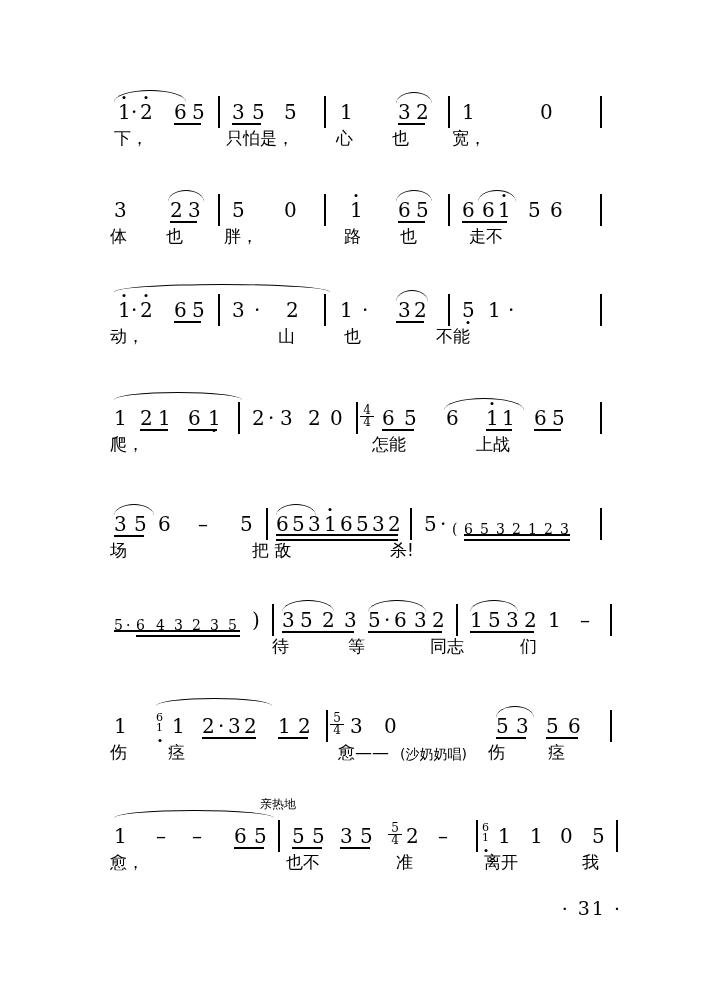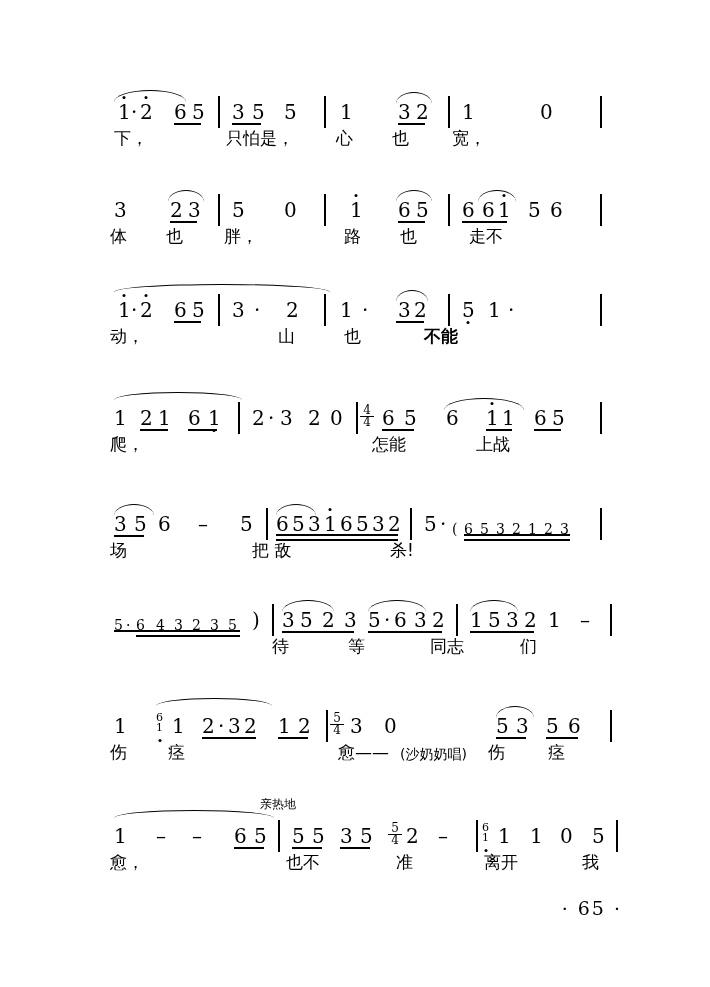--- a/index.html
+++ b/index.html
@@ -237,21 +237,21 @@
       <div class="bar" style="left:348px;"></div>
       <span class="n dotdn" style="left:362px;">5</span>
       <span class="n" style="left:388px;">1</span>
       <span class="n" style="left:408px;">·</span>
       <div class="bar" style="left:500px;"></div>
     </div>
     <div class="lyr-row">
       <span class="lyr" style="left:10px;">动，</span>
       <span class="lyr" style="left:178px;">山</span>
       <span class="lyr" style="left:244px;">也</span>
-      <span class="lyr" style="left:324px;font-weight:bold;">不能</span>
+      <span class="lyr" style="left:336px;">不能</span>
     </div>
   </div>
 
   <div class="system" style="top:384px;">
     <div class="notes-row">
       <div class="slur flat" style="left:14px; top:-10px; width:128px;"></div>
       <span class="n" style="left:14px;">1</span>
       <span class="n" style="left:40px;">2</span>
       <span class="n" style="left:58px;">1</span>
       <div class="beam" style="left:40px; top:27px; width:28px;"></div>
@@ -453,15 +453,15 @@
     </div>
     <div class="lyr-row">
       <span class="lyr" style="left:10px;">愈，</span>
       <span class="lyr" style="left:186px;">也不</span>
       <span class="lyr" style="left:296px;">准</span>
       <span class="lyr" style="left:384px;">离开</span>
       <span class="lyr" style="left:482px;">我</span>
     </div>
   </div>
 
-  <div class="pagenum">· 65 ·</div>
+  <div class="pagenum">· 31 ·</div>
 
 </div>
 
 </body></html>

